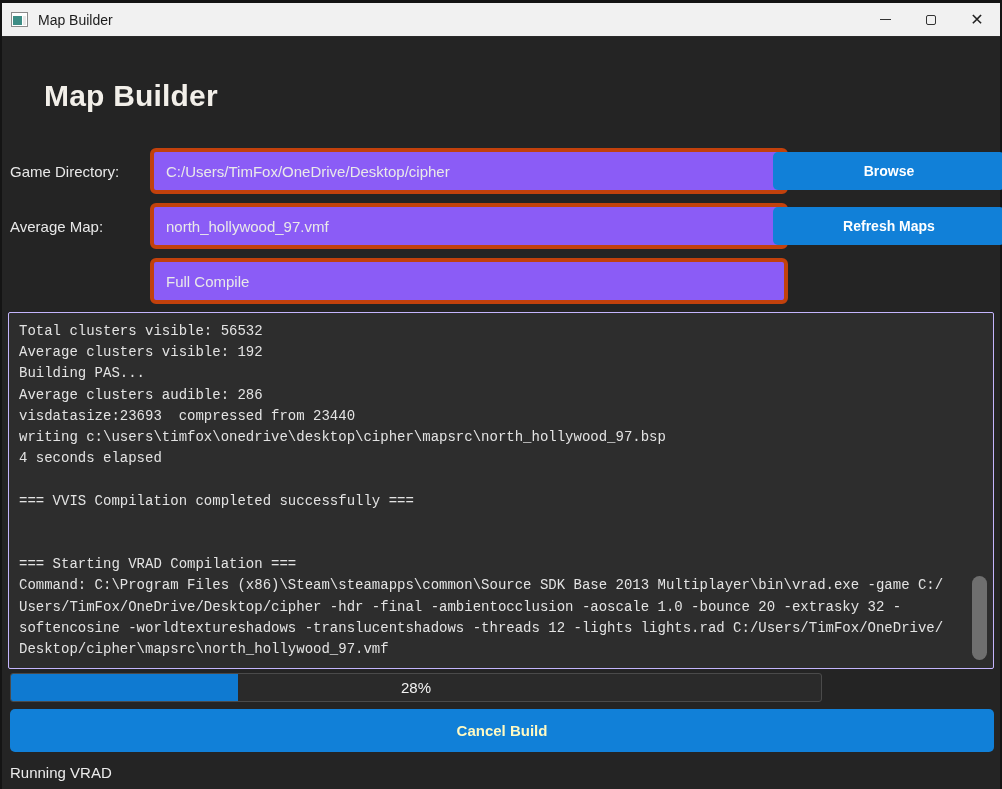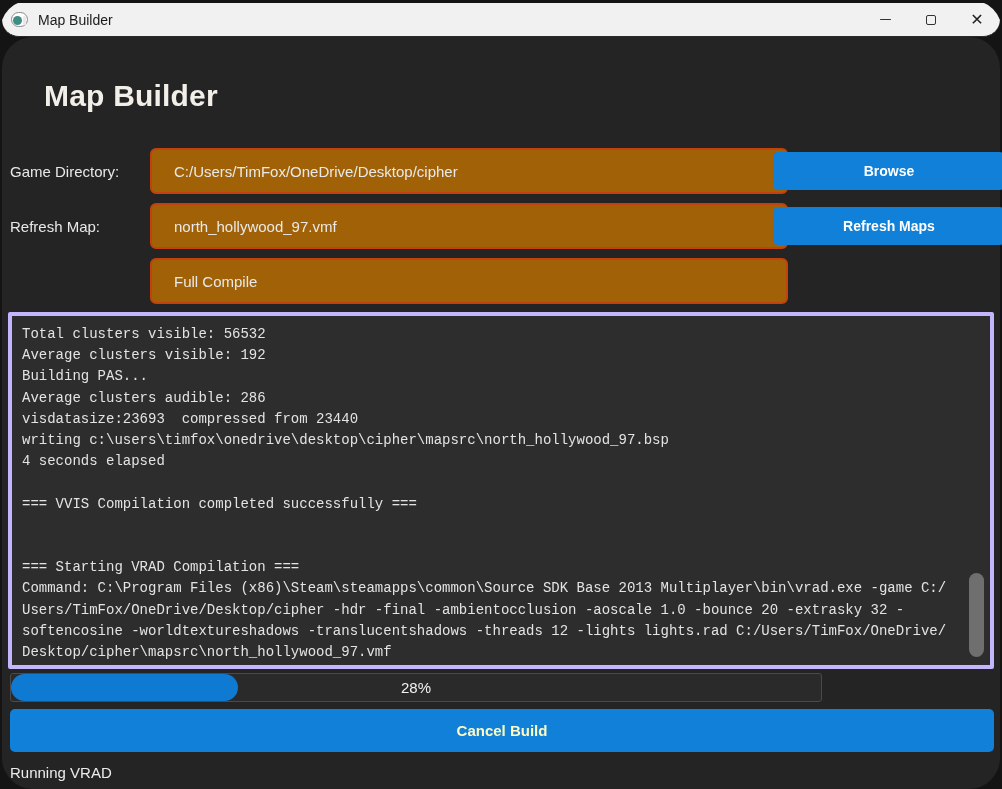--- a/index.html
+++ b/index.html
@@ -1,15 +1,15 @@
 <!DOCTYPE html>
 <html><head>
 <meta charset="utf-8">
 <style>
-  * { margin:0; padding:0; box-sizing:border-box;border-radius:31px; }
+  * { margin:0; padding:0; box-sizing:border-box; }
   html,body { width:1002px; height:789px; }
   body {
     background:#141414;
     font-family:"Liberation Sans", sans-serif;
     overflow:hidden;
     position:relative;
   }
   .screen { position:absolute; inset:0; }
 
   
@@ -55,25 +55,25 @@
     letter-spacing:0.2px;
   }
 
   .form-label {
     position:absolute; left:8px;
     font-size:15px; color:#e8e8e8;
     display:flex; align-items:center; height:46px;
   }
   .field {
     position:absolute; left:148px; width:638px; height:46px;
-    background:#a16207;
-    border:2px solid #c2410c;
+    background:#8b5cf6;
+    border:4px solid #c2410c;
     border-radius:6px;
     color:#e9e9e9; font-size:15px;
-    padding:0 22px;
+    padding:0 12px;
     font-family:"Liberation Sans", sans-serif;
     outline:none;
   }
   .btn-blue {
     position:absolute; left:771px; width:232px; height:38px;
     background:#1180d8;
     border:none; border-radius:5px;
     color:#ffffff; font-size:14px; font-weight:700;
     font-family:"Liberation Sans", sans-serif;
     cursor:pointer;
@@ -90,21 +90,21 @@
     width:23px; height:23px; border-radius:3px;
     background:#1180d8; border:1px solid #1180d8;
     flex:0 0 auto;
   }
   .checkbox-label { margin-left:9px; font-size:15px; color:#f0f0f0; white-space:nowrap; }
 
   
   .console {
     position:absolute; left:6px; top:275px; width:986px; height:357px;
     background:#2d2d2d;
-    border:4px solid #c4b5fd;
+    border:1px solid #c4b5fd;
     border-radius:2px;
     overflow:hidden;
   }
   .console pre {
     margin:8px 0 0 10px;
     font-family:"Liberation Mono", "DejaVu Sans Mono", monospace;
     font-size:14px; line-height:21.2px;
     color:#e3e3e3;
     white-space:pre;
   }
@@ -170,21 +170,21 @@
   </div>
 
   <div class="content">
 
     <div class="page-title">Map Builder</div>
 
     <div class="form-label row1-label">Game Directory:</div>
     <input class="field row1-field" type="text" value="C:/Users/TimFox/OneDrive/Desktop/cipher" style="">
     <button class="btn-blue row1-btn">Browse</button>
 
-    <div class="form-label row2-label">Refresh Map:</div>
+    <div class="form-label row2-label">Average Map:</div>
     <input class="field row2-field" type="text" value="north_hollywood_97.vmf" style="">
     <button class="btn-blue row2-btn">Refresh Maps</button>
 
     <input class="field row3-field" type="text" value="Full Compile" style="">
 
     <div class="console">
       <pre>Total clusters visible: 56532
 Average clusters visible: 192
 Building PAS...
 Average clusters audible: 286

